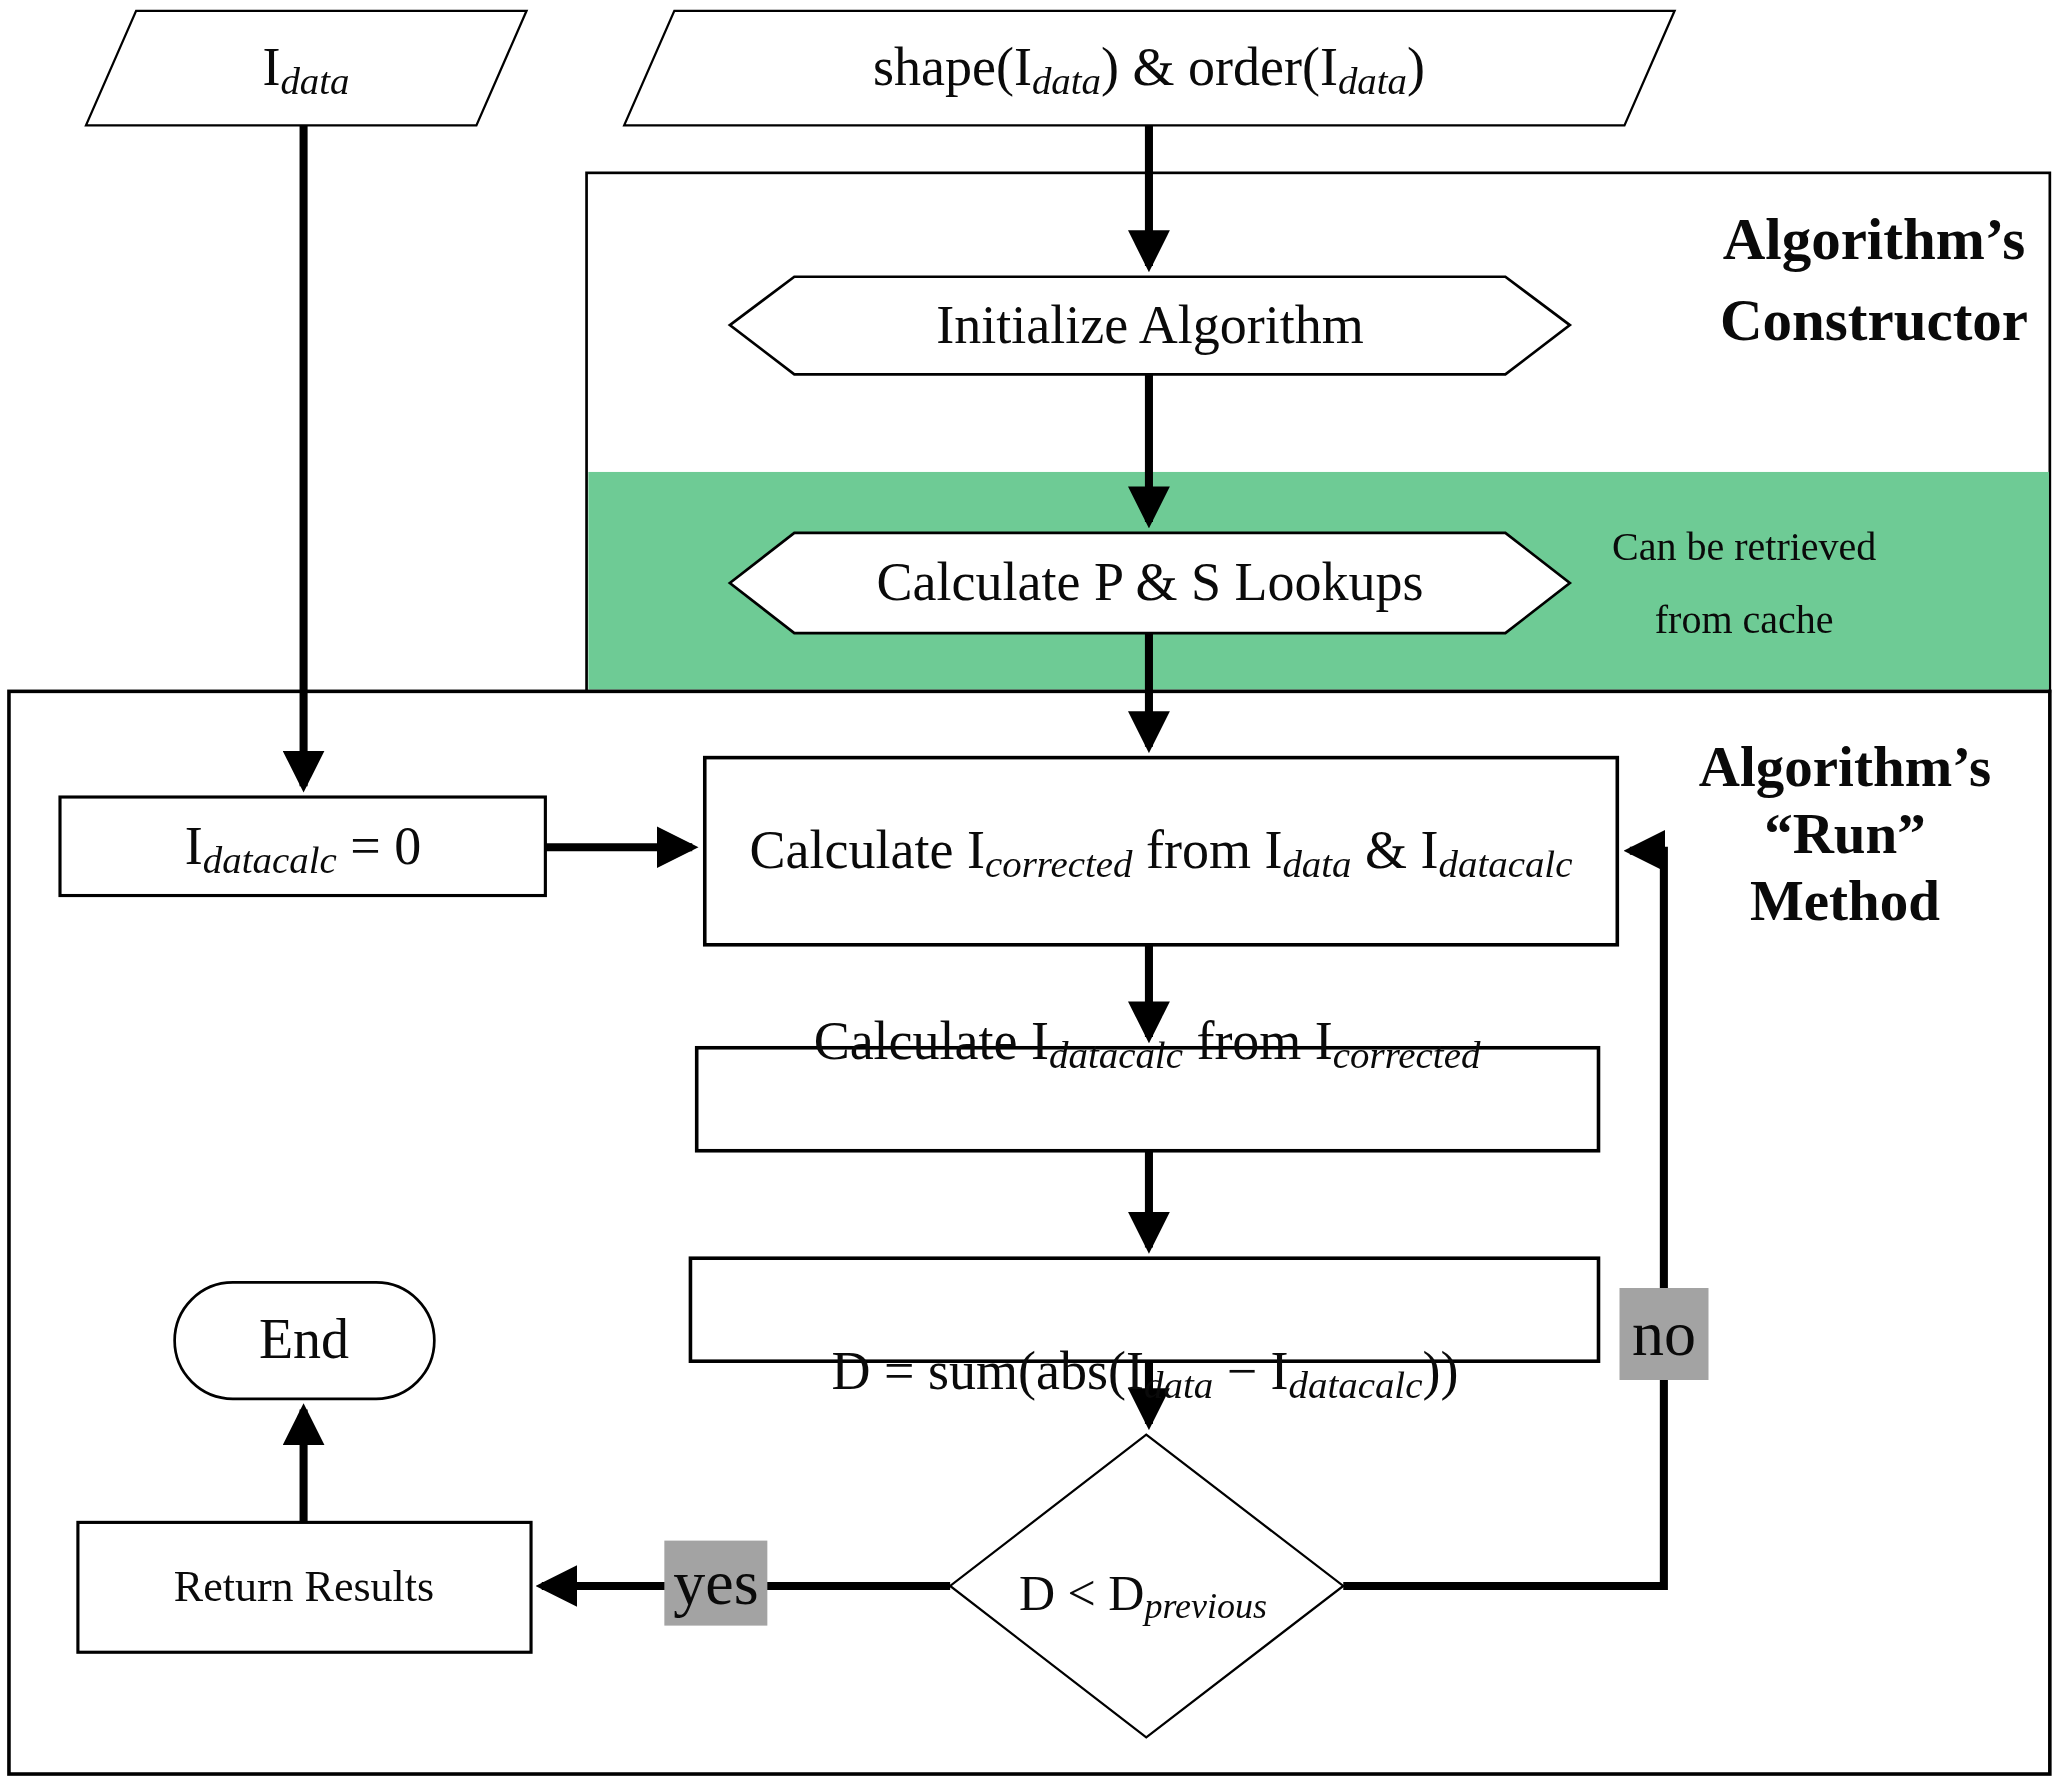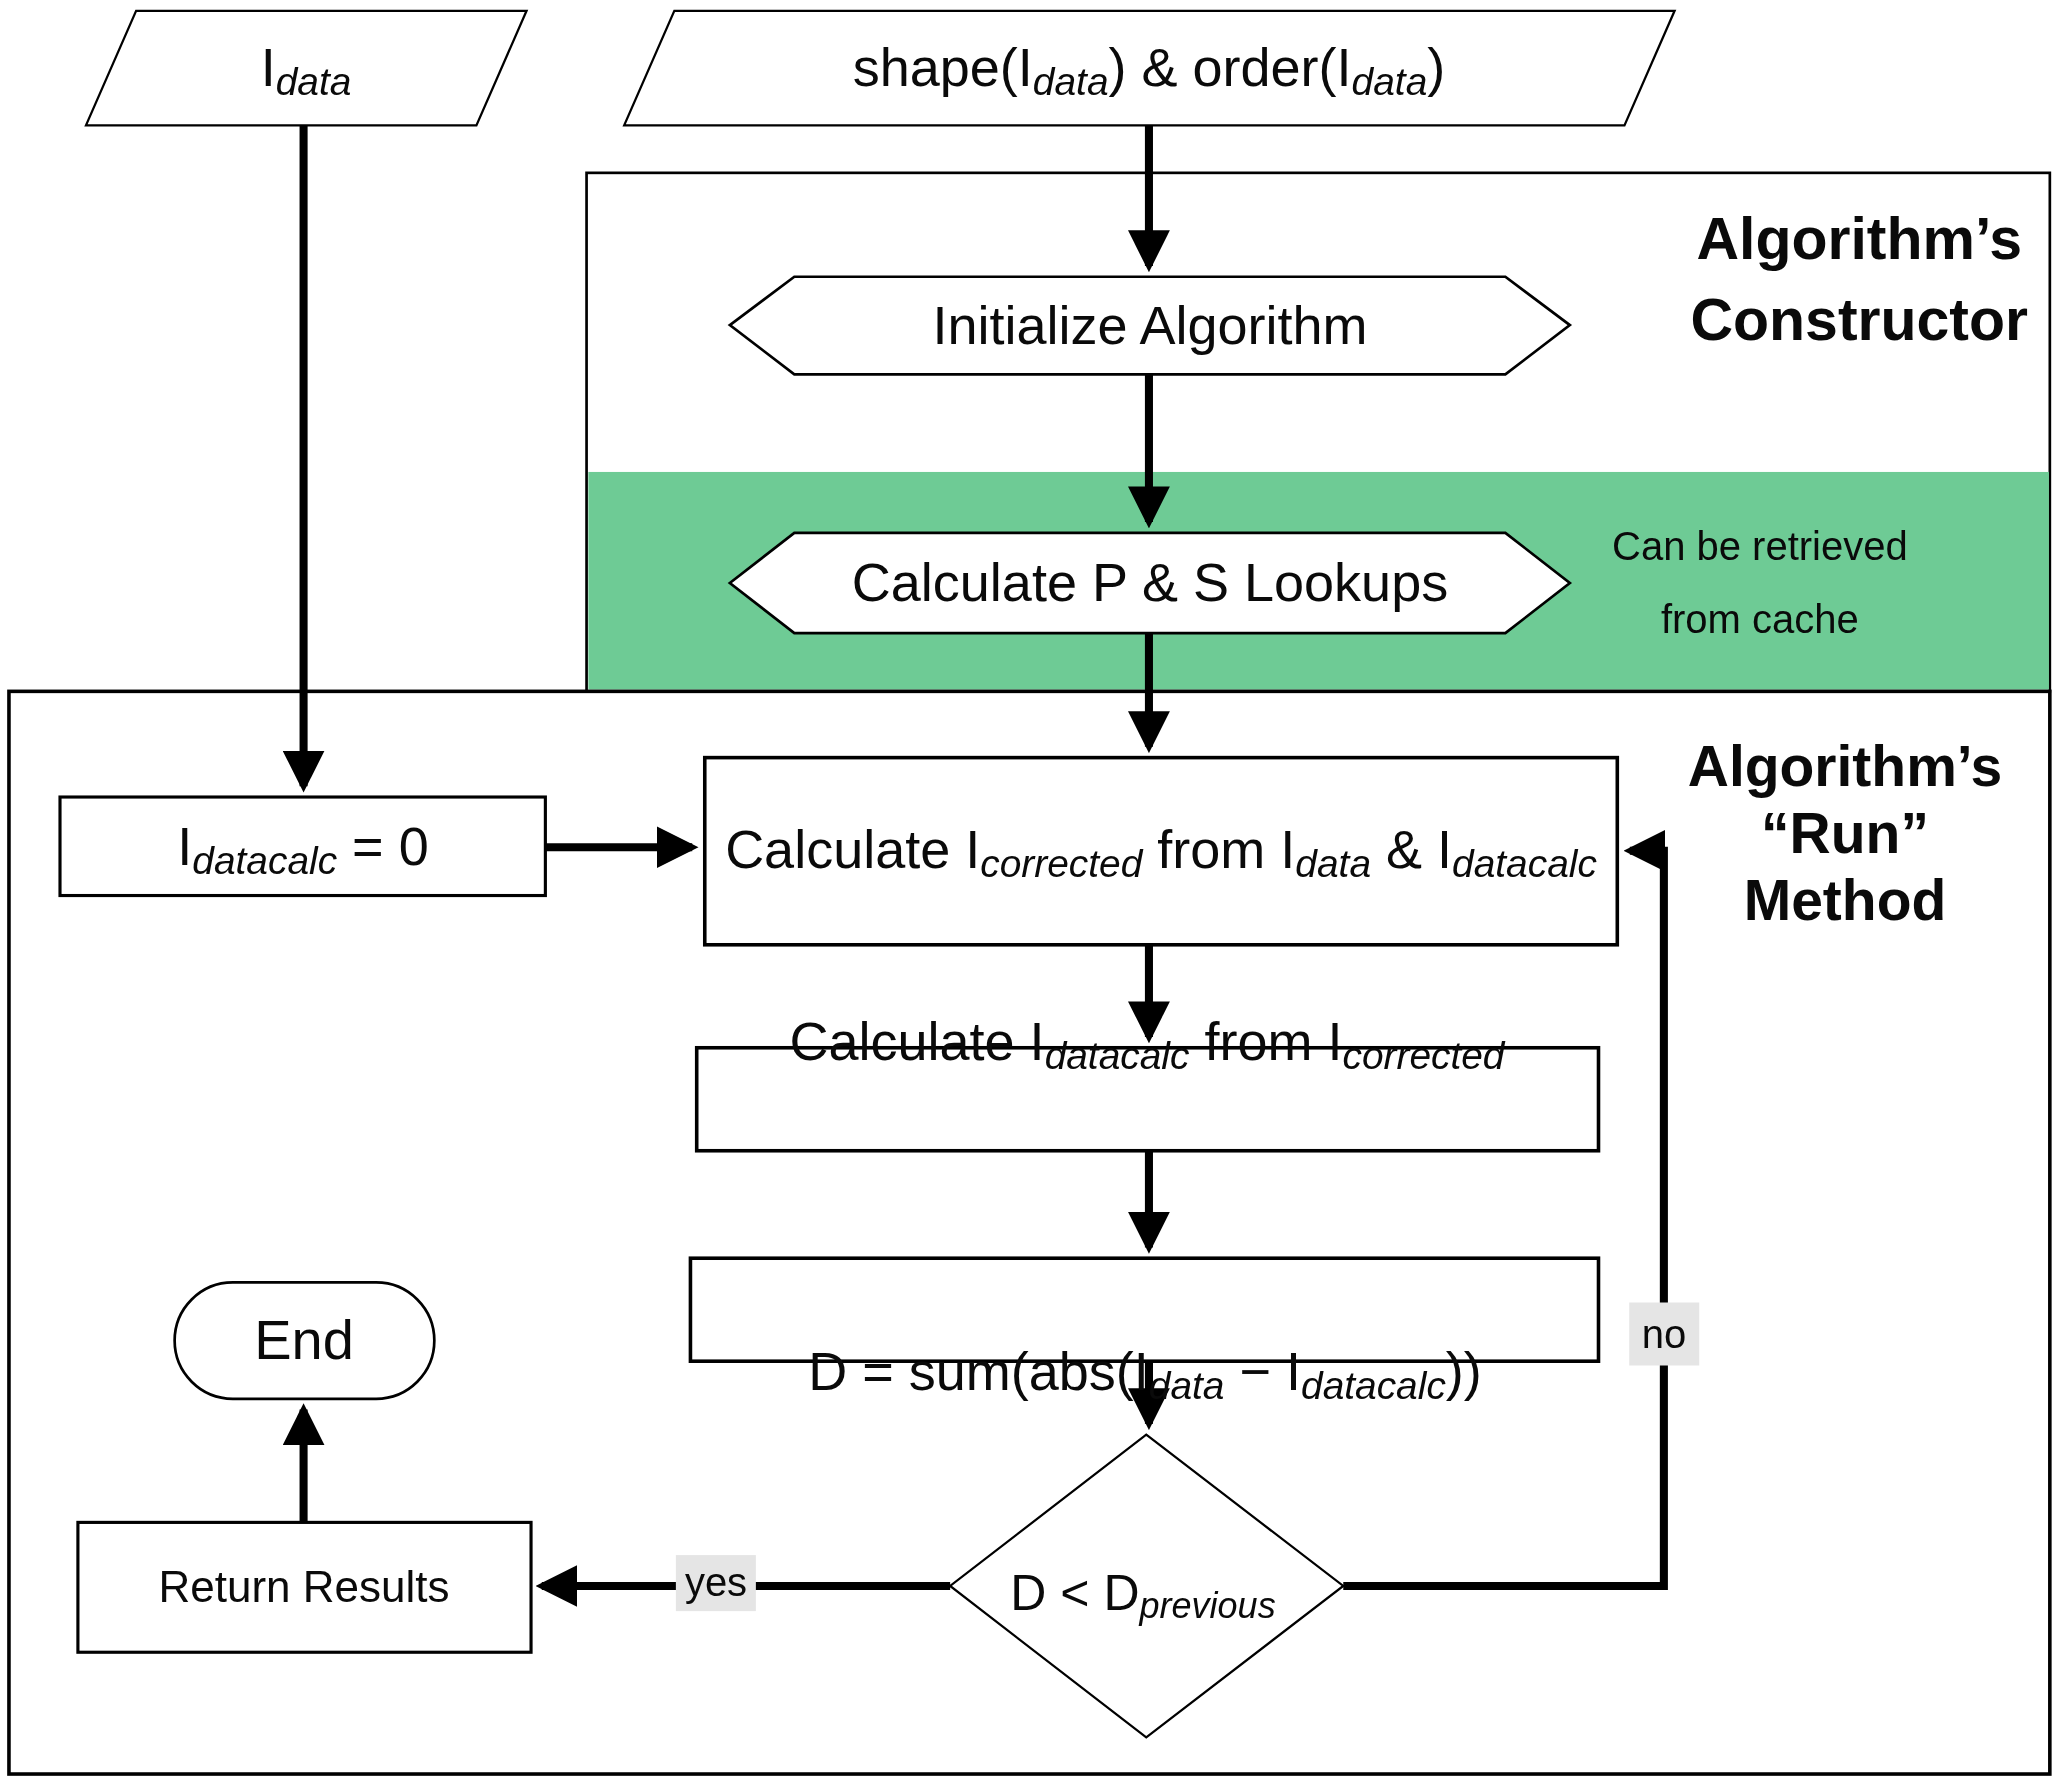--- a/index.html
+++ b/index.html
@@ -1,20 +1,20 @@
 <!DOCTYPE html>
 <html style="font-size:14.3px"><head>
 <meta charset="utf-8">
 <style>
   html,body{margin:0;padding:0;background:#ffffff;}
   .canvas{
     position:relative;
     width:2057px;height:1783px;
     background:#ffffff;
-    font-family:Liberation Sans, sans-serif;
+    font-family:Liberation Serif, serif;
     color:#0a0a0a;
     overflow:hidden;
   }
   svg.layer{position:absolute;left:0;top:0;}
   .txt{
     position:absolute;
     transform:translate(-50%,-50%);
     white-space:nowrap;
     font-size:54px;
     line-height:1.1;
@@ -27,22 +27,22 @@
     top:0.22em;
   }
   .block{position:absolute;}
   .block .line{display:block;text-align:center;}
   .bold-label{font-weight:bold;font-size:59px;line-height:81px;}
   .run-label{font-weight:bold;font-size:57px;line-height:67px;text-align:center;}
   .cache-label{font-size:40px;line-height:73px;text-align:left;transform:translateY(-50%);}
   .edge-label{
     position:absolute;
     transform:translate(-50%,-50%);
-    font-size:40px;
-    background:#e5e5e5;
+    font-size:64px;
+    background:#a3a3a3;
     padding:5.4px 9px;
     white-space:nowrap;
   }
   .two-line{
     position:absolute;
     transform:translate(-50%,-50%);
     width:896px;
     text-align:center;
     font-size:54px;
     line-height:84px;

